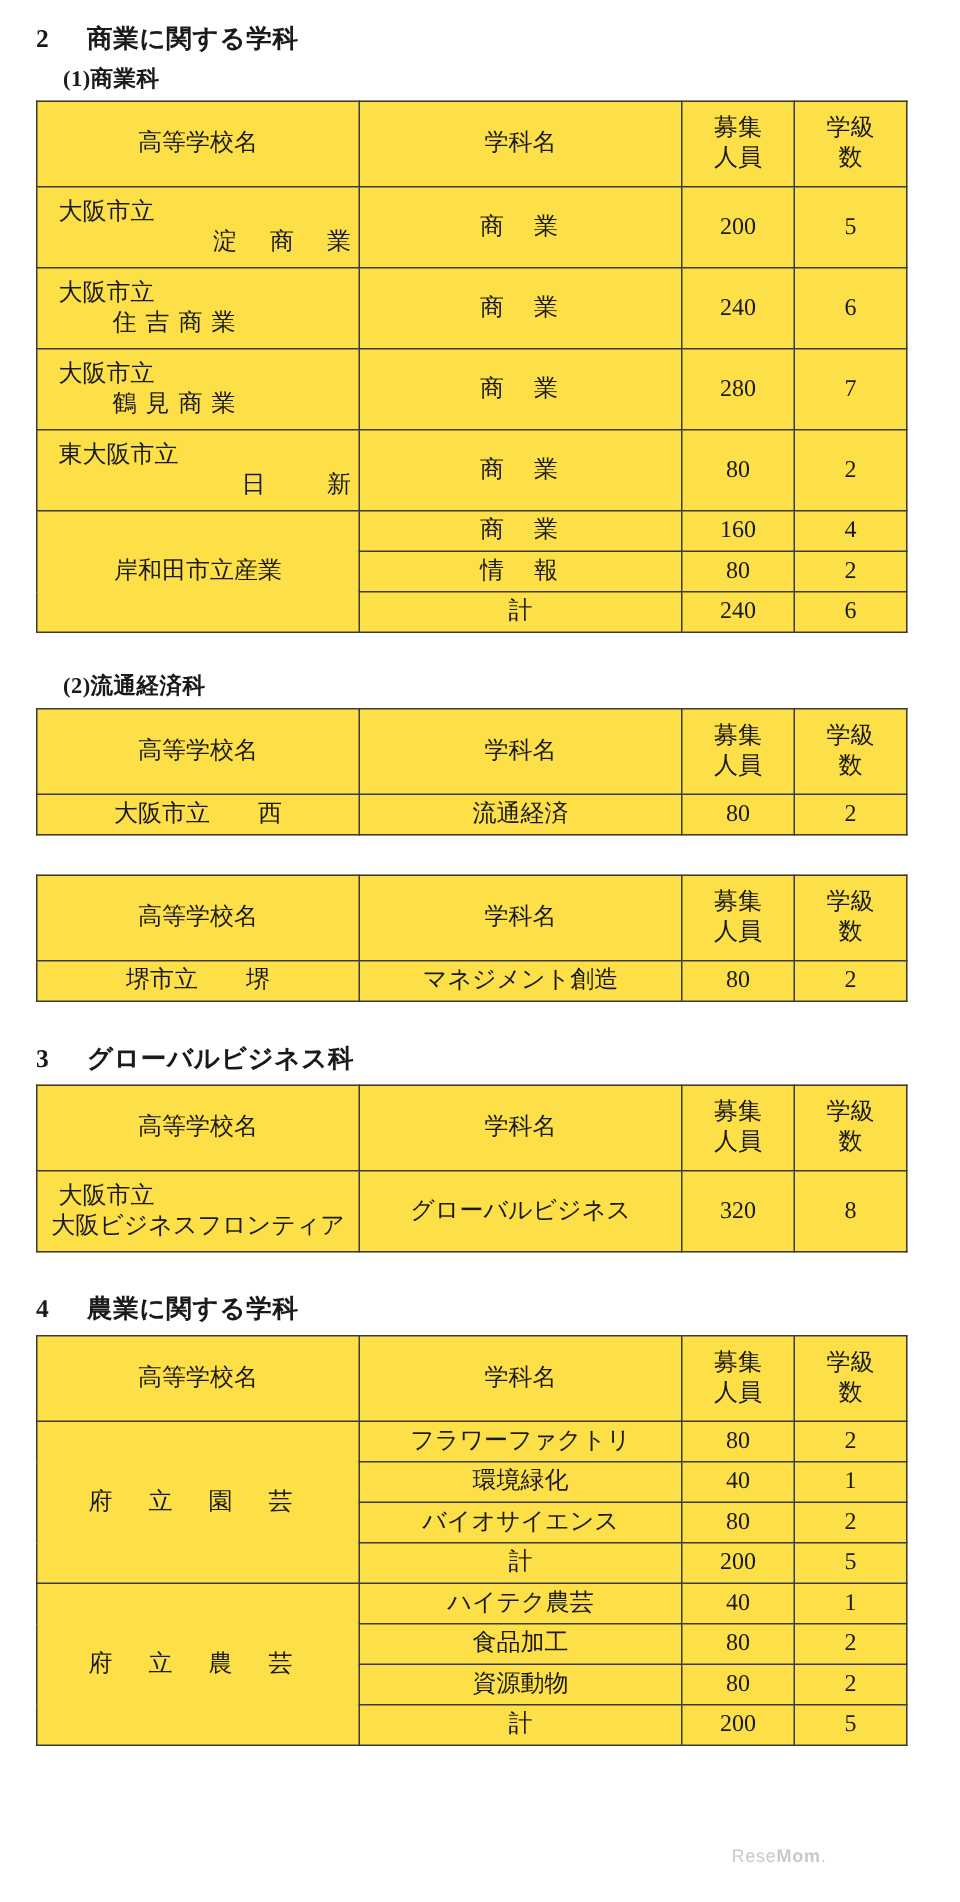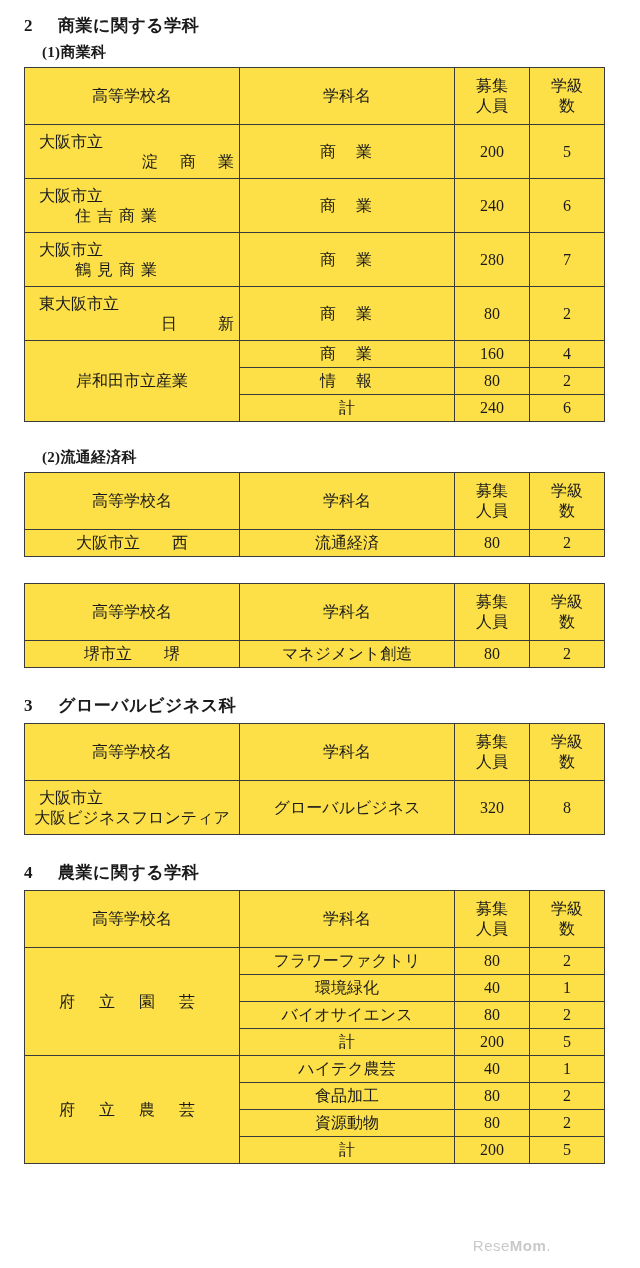--- a/index.html
+++ b/index.html
@@ -89,23 +89,23 @@
   .sp-small { letter-spacing: 2px; }
   .tight { font-size: 14px; letter-spacing: 0; }
   .tiny { font-size: 12px; letter-spacing: 0; }
 
   .gap-lg { height: 26px; }
   .gap-sm { height: 14px; }
 
   .watermark {
     position: absolute;
     right: 14px;
-    bottom: 14px;
+    bottom: 24px;
     font-family: "Liberation Sans", sans-serif;
-    font-size: 15px;
+    font-size: 12px;
     color: #c9c9c9;
     letter-spacing: 0.5px;
   }
   .wm-bold { font-weight: bold; }
 </style>
 </head>
 <body>
 
 <div class="page">
 

